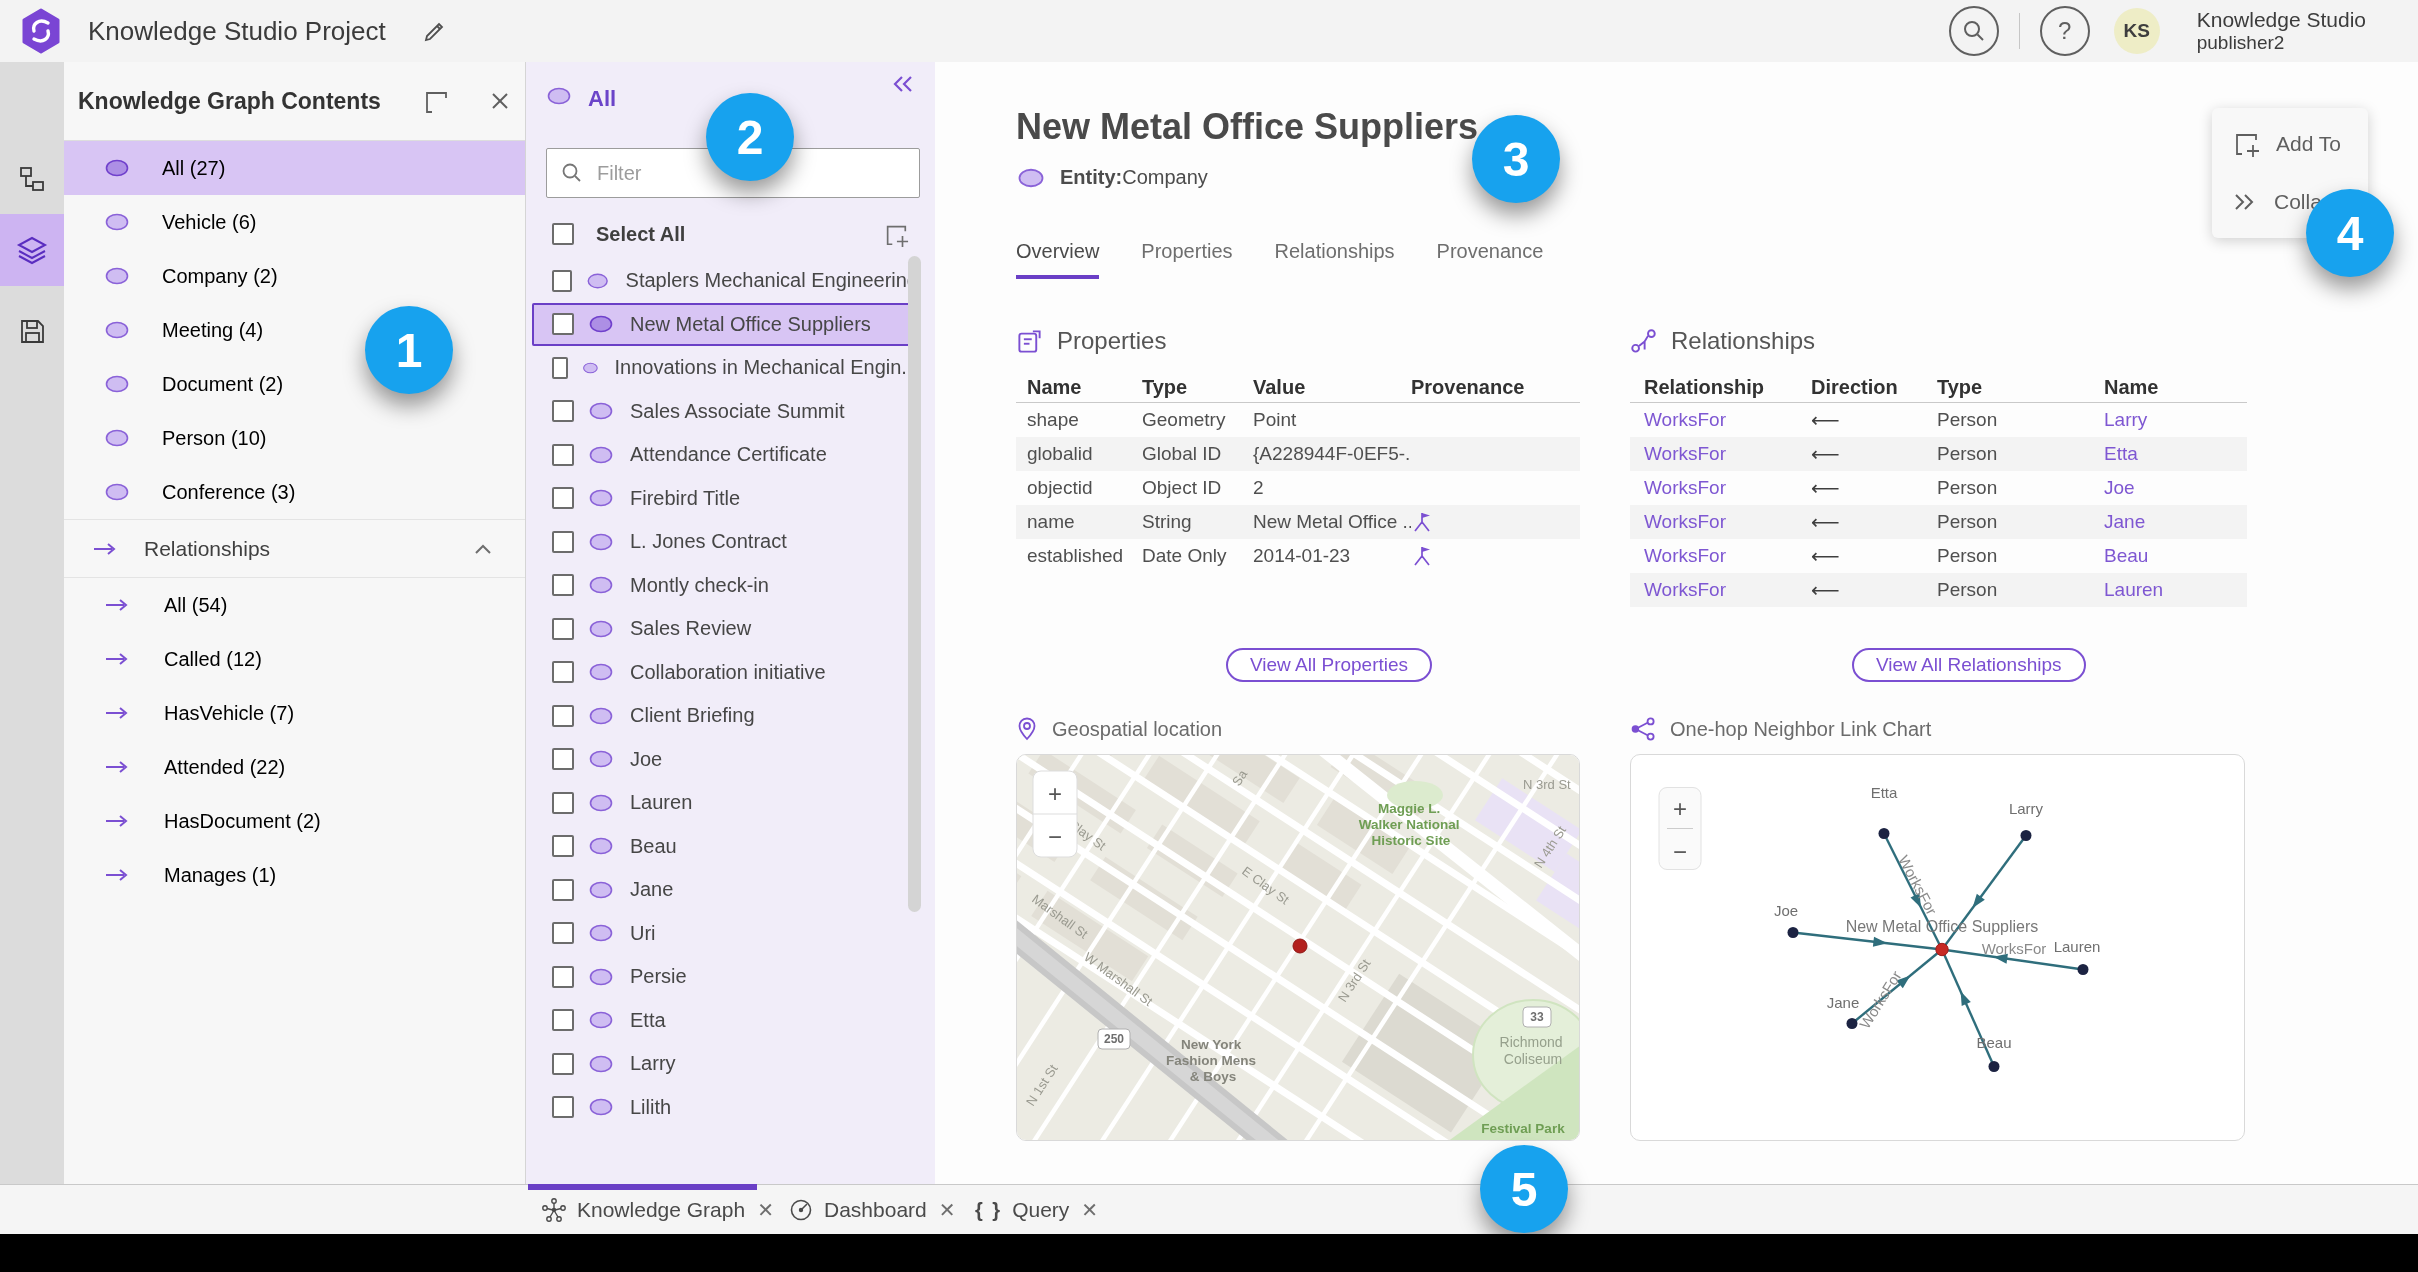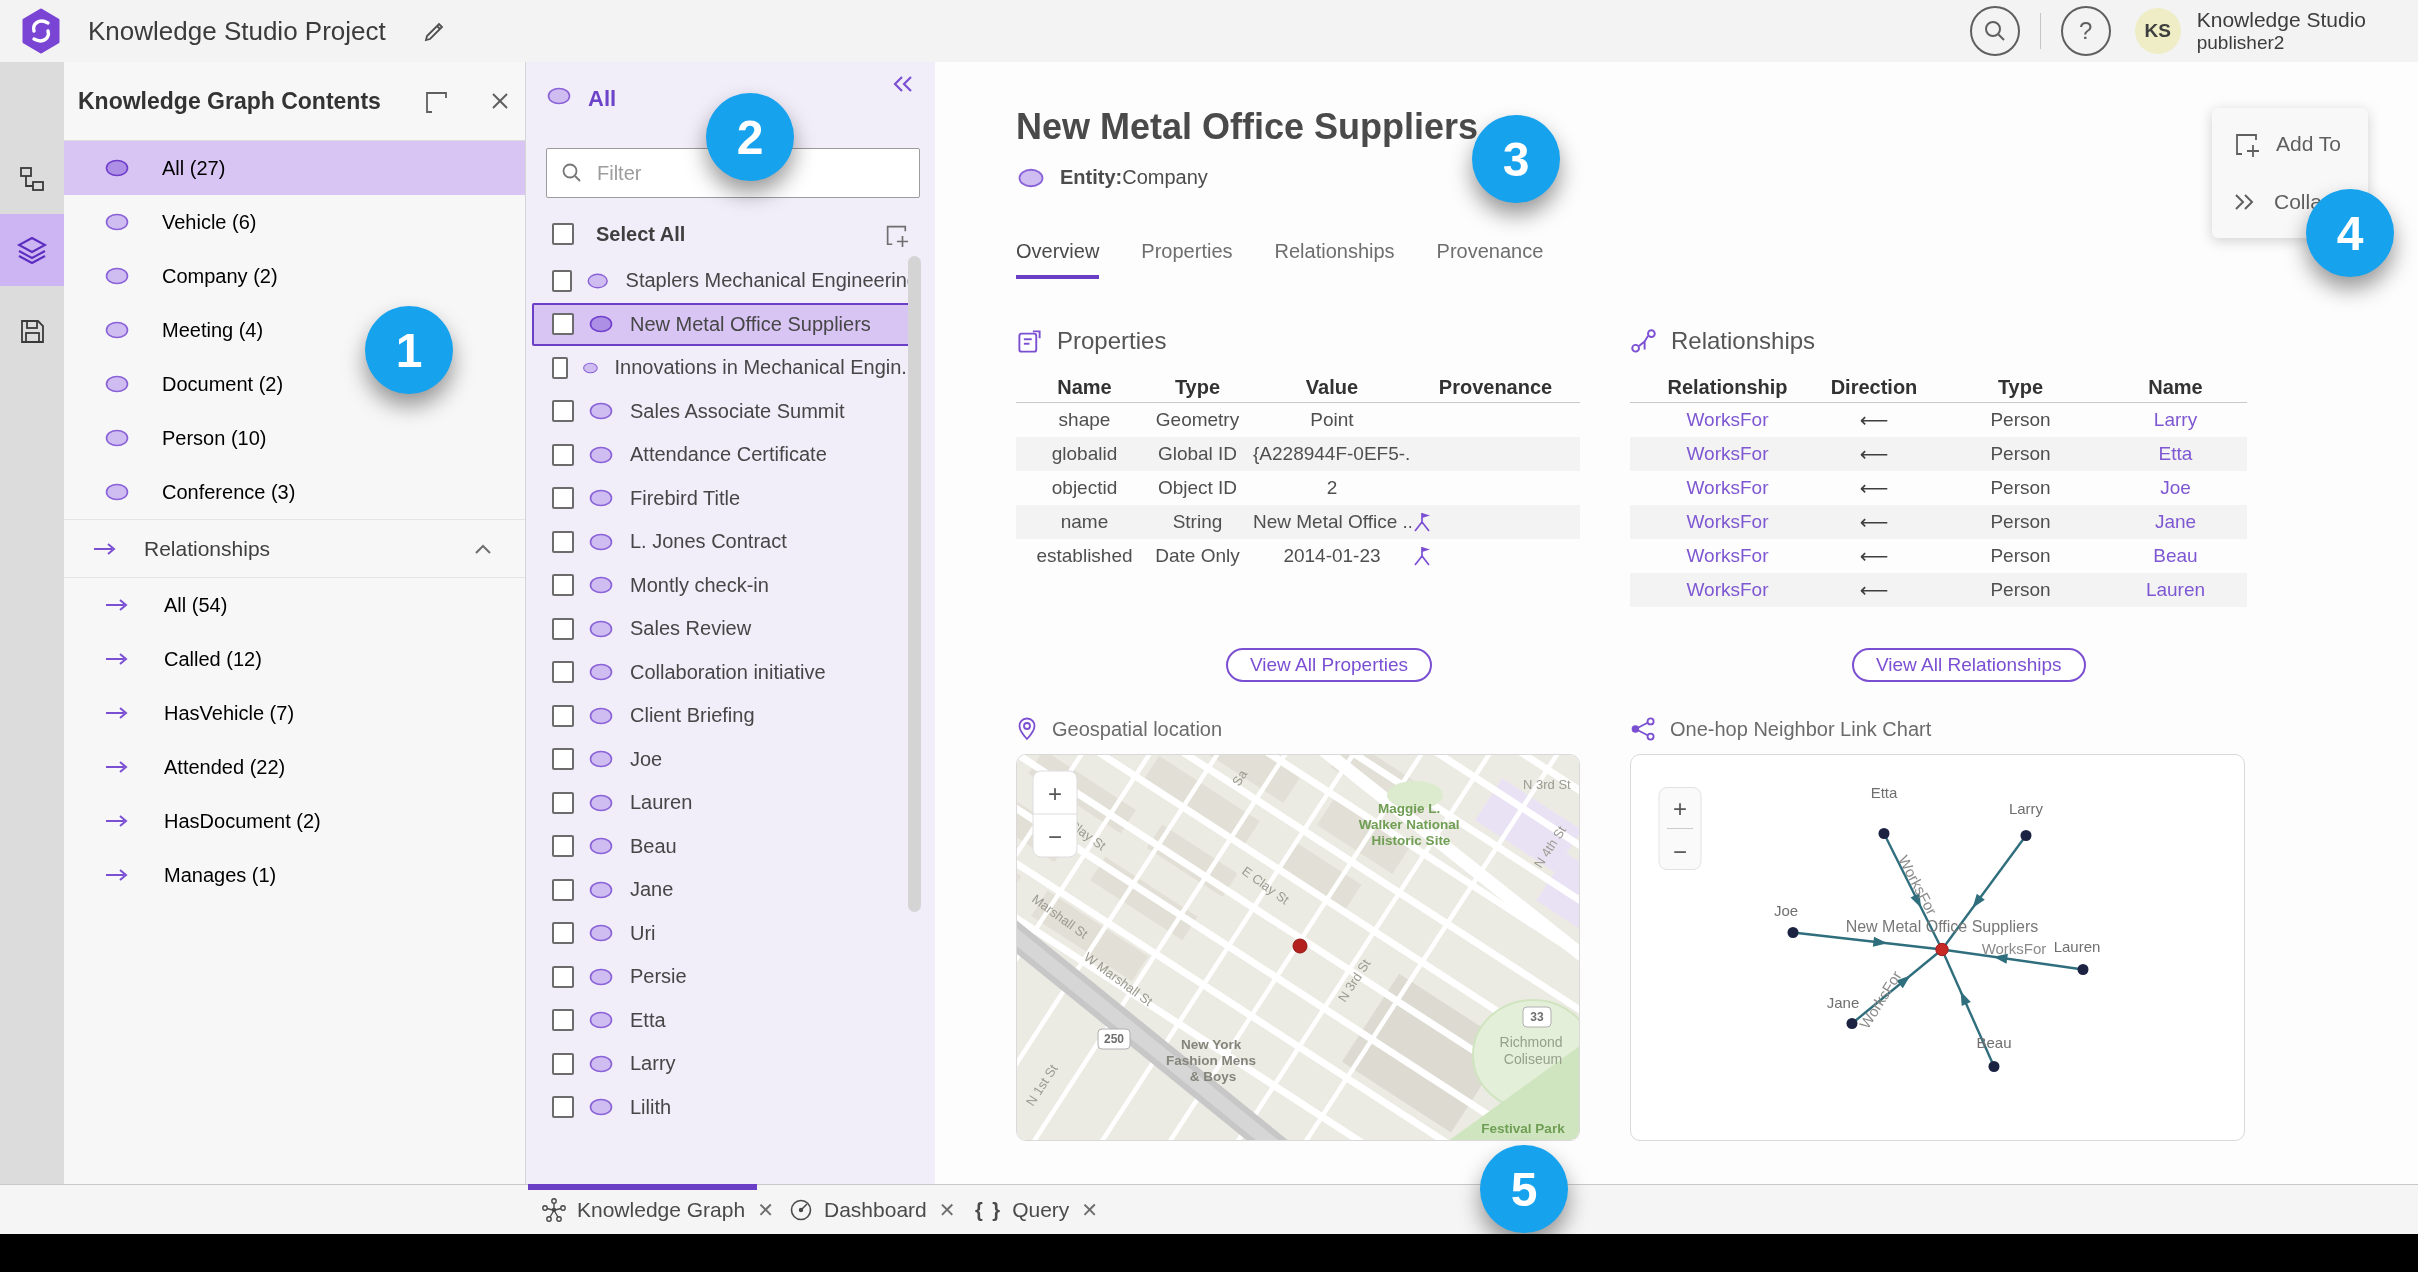--- a/index.html
+++ b/index.html
@@ -12,21 +12,21 @@
     border-bottom:1px solid #dcdcdc;display:flex;align-items:center;}
   .logo{margin-left:20px;}
   .app-title{margin-left:26px;font-size:26px;color:#3b3b3b;}
   .pencil{margin-left:36px;cursor:pointer;}
   .hdr-right{margin-left:auto;margin-right:52px;display:flex;align-items:center;}
   .circ-btn{width:46px;height:46px;border:2px solid #5f5f5f;border-radius:50%;display:flex;
     align-items:center;justify-content:center;color:#5f5f5f;font-size:24px;background:transparent;}
   .hdr-div{width:1px;height:36px;background:#c6c6c6;margin:0 20px;}
   .avatar{width:46px;height:46px;border-radius:50%;background:#eeedc6;color:#3e3e3e;font-size:19px;
     font-weight:700;display:flex;align-items:center;justify-content:center;margin:0 16px 0 24px;}
-  .hdr-user{line-height:23px;}
+  .hdr-user{line-height:23px;margin-left:21px;}
   .hdr-user .nm{font-size:21px;color:#3c3c3c;}
   .hdr-user .rl{font-size:19px;color:#3c3c3c;}
 
   
   .rail{position:absolute;left:0;top:62px;width:64px;height:1172px;background:#dcdcdc;}
   .rail-btn{position:absolute;left:0;width:64px;display:flex;align-items:center;justify-content:center;}
   .rail-btn.sel{background:#cdb4f2;}
 
   
   .pl{position:absolute;left:64px;top:62px;width:462px;height:1122px;background:#f7f7f7;
@@ -76,21 +76,21 @@
   .main{position:absolute;left:935px;top:62px;width:1483px;height:1122px;background:#fdfdfd;}
   .d-title{position:absolute;left:81px;top:44px;font-size:36px;font-weight:700;color:#4a4a4a;}
   .d-entity{position:absolute;left:81px;top:104px;display:flex;align-items:center;}
   .d-entity .lab{margin-left:14px;font-size:20px;font-weight:700;color:#4c4c4c;}
   .d-entity .val{font-size:20px;color:#4c4c4c;}
   .d-tabs{position:absolute;left:81px;top:178px;display:flex;gap:42px;}
   .d-tab{font-size:20px;color:#6e6e6e;padding-bottom:12px;cursor:pointer;}
   .d-tab.active{color:#4a4a4a;border-bottom:4px solid #6a3fc6;}
   .sec-h{position:absolute;height:30px;display:flex;align-items:center;gap:14px;}
   .sec-h .t{font-size:24px;color:#555;}
-  .tbl{position:absolute;width:564px;font-size:19px;color:#4f4f4f;text-align:center;}
+  .tbl{position:absolute;width:564px;font-size:19px;color:#4f4f4f;}
   .tblR{width:617px;}
   .trow,.thead{display:grid;align-items:center;}
   .tbl .trow,.tbl .thead{grid-template-columns:115px 111px 158px 1fr;padding-left:11px;}
   .tblR .trow,.tblR .thead{grid-template-columns:167px 126px 167px 1fr;padding-left:14px;}
   .thead{height:30px;font-weight:700;color:#323232;border-bottom:1px solid #c9c9c9;font-size:20px;}
   .trow{height:34px;}
   .trow:nth-of-type(even){background:#f3f3f3;}
   .td{white-space:nowrap;overflow:hidden;text-overflow:clip;}
   .plink{color:#7e57d2;}
   .dir{font-size:20px;color:#3f3f3f;}

